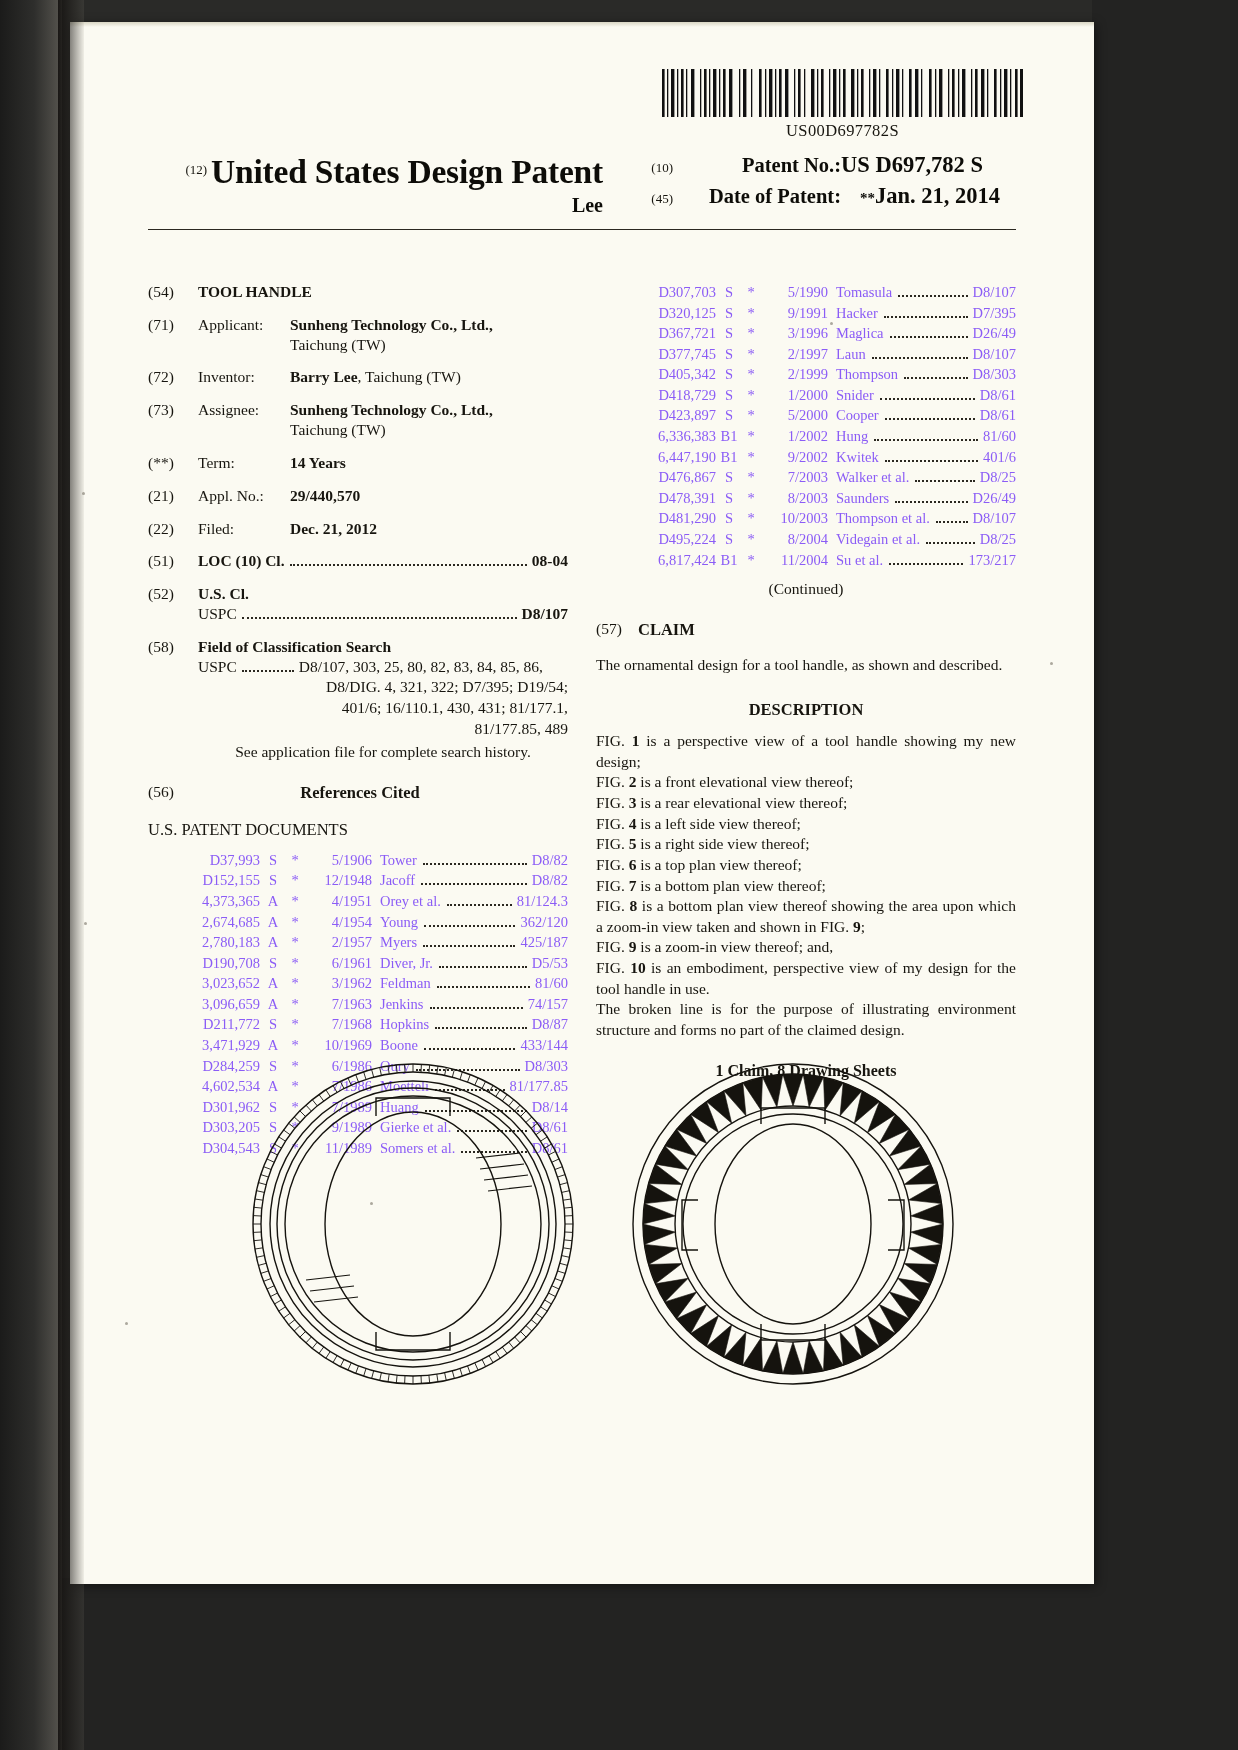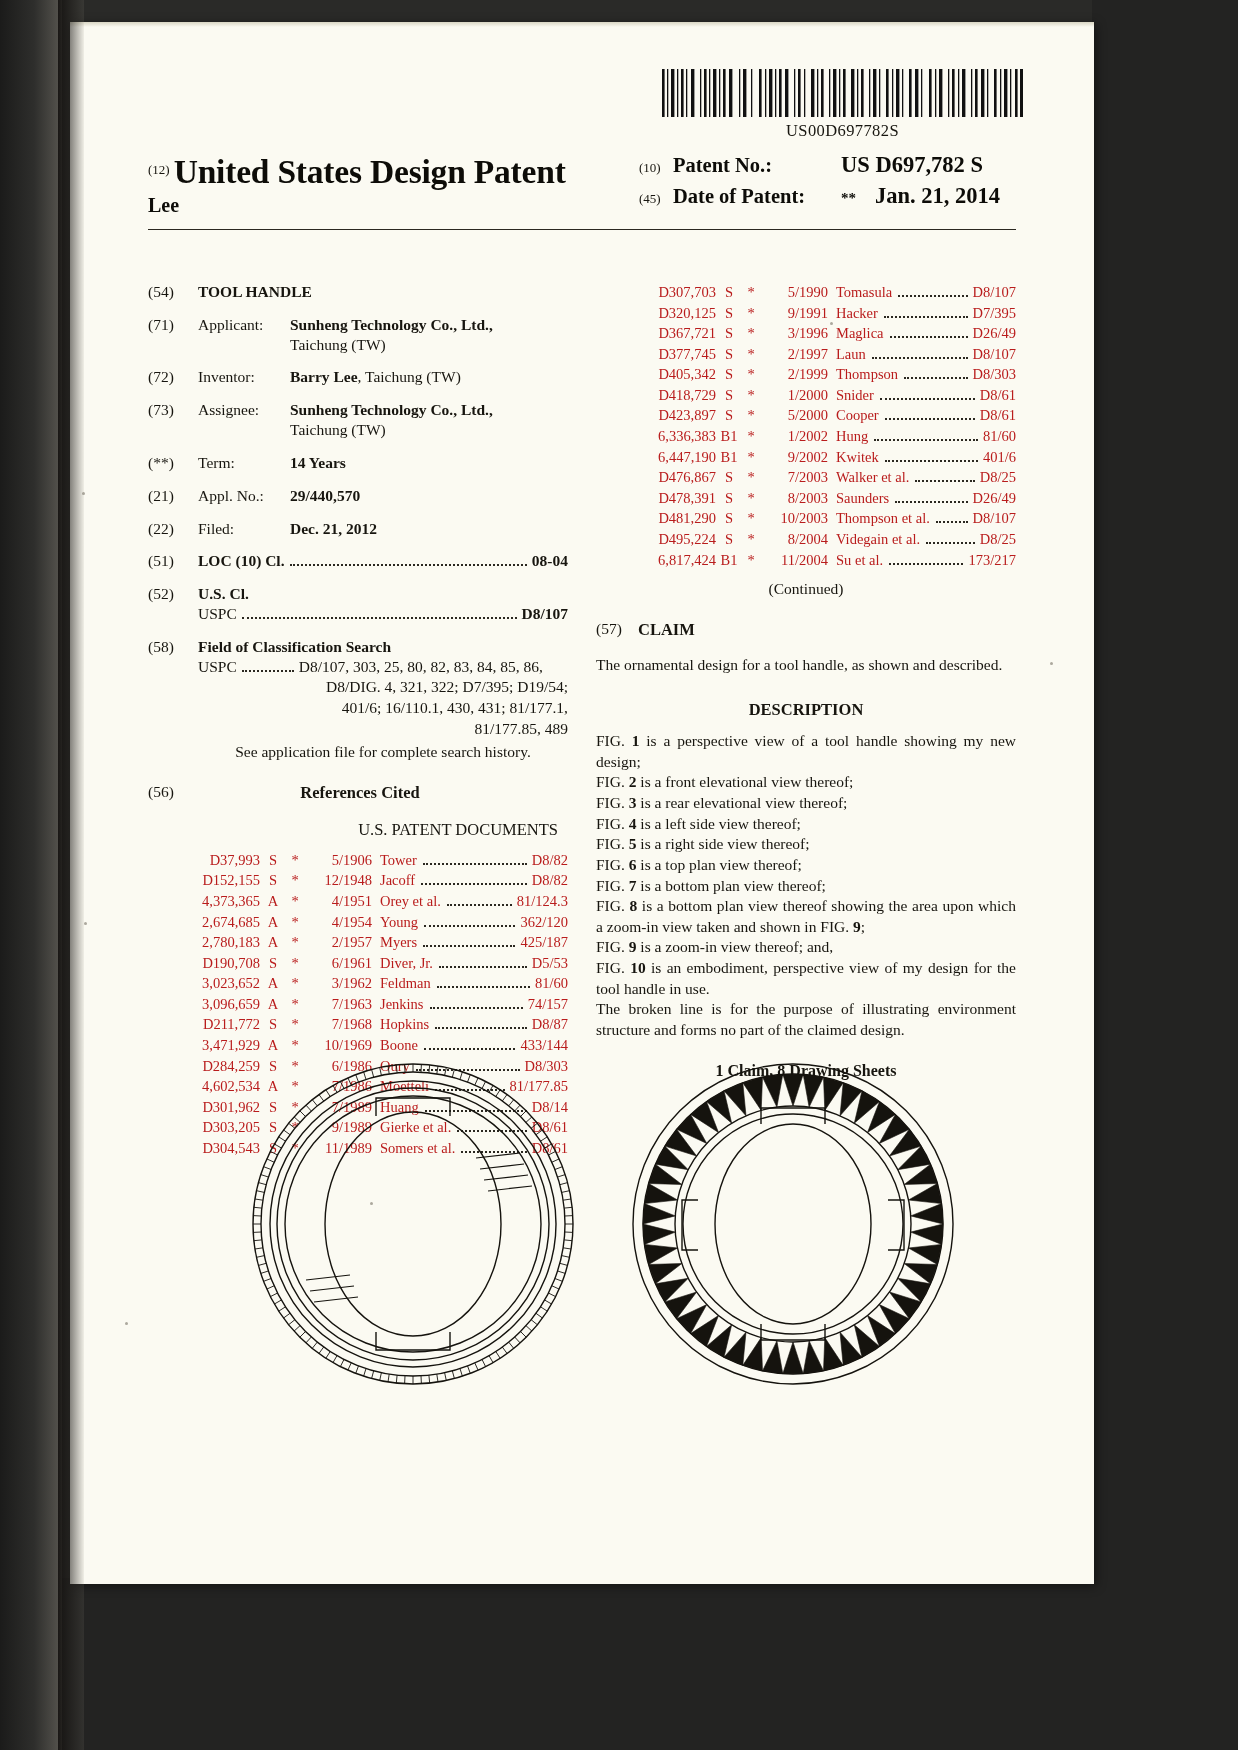--- a/index.html
+++ b/index.html
@@ -90,20 +90,21 @@
     margin-top: 4px;
     color: #17150f;
   }
 
   
   .masthead {
     position: absolute;
     left: 0;
     top: 108px;
     width: 868px;
+    text-align: right;
   }
   .mast-row {
     display: flex;
     align-items: flex-end;
   }
   .mast-left { width: 455px; }
   .mast-kind {
     font-size: 13px;
     display: inline-block;
     vertical-align: 9px;
@@ -224,31 +225,31 @@
     color: #17150f;
   }
   .ref-title {
     flex: 1;
     text-align: center;
     font-weight: bold;
     font-size: 16.5px;
     padding-right: 46px;
   }
   .ref-subtitle {
-    text-align: right;
+    text-align: left;
     font-size: 16.5px;
     margin-top: 17px;
     margin-bottom: 10px;
     color: #17150f;
     padding-right: 10px;
   }
   .ref-table {
     font-size: 14.5px;
     line-height: 1.42;
-    color: #b91c1c;
+    color: #8b5cf6;
     padding-left: 16px;
   }
   .ref-row {
     display: flex;
     align-items: baseline;
     white-space: nowrap;
   }
   .rc-num { width: 96px; text-align: right; }
   .rc-kind { width: 26px; text-align: center; }
   .rc-star { width: 18px; text-align: center; }

